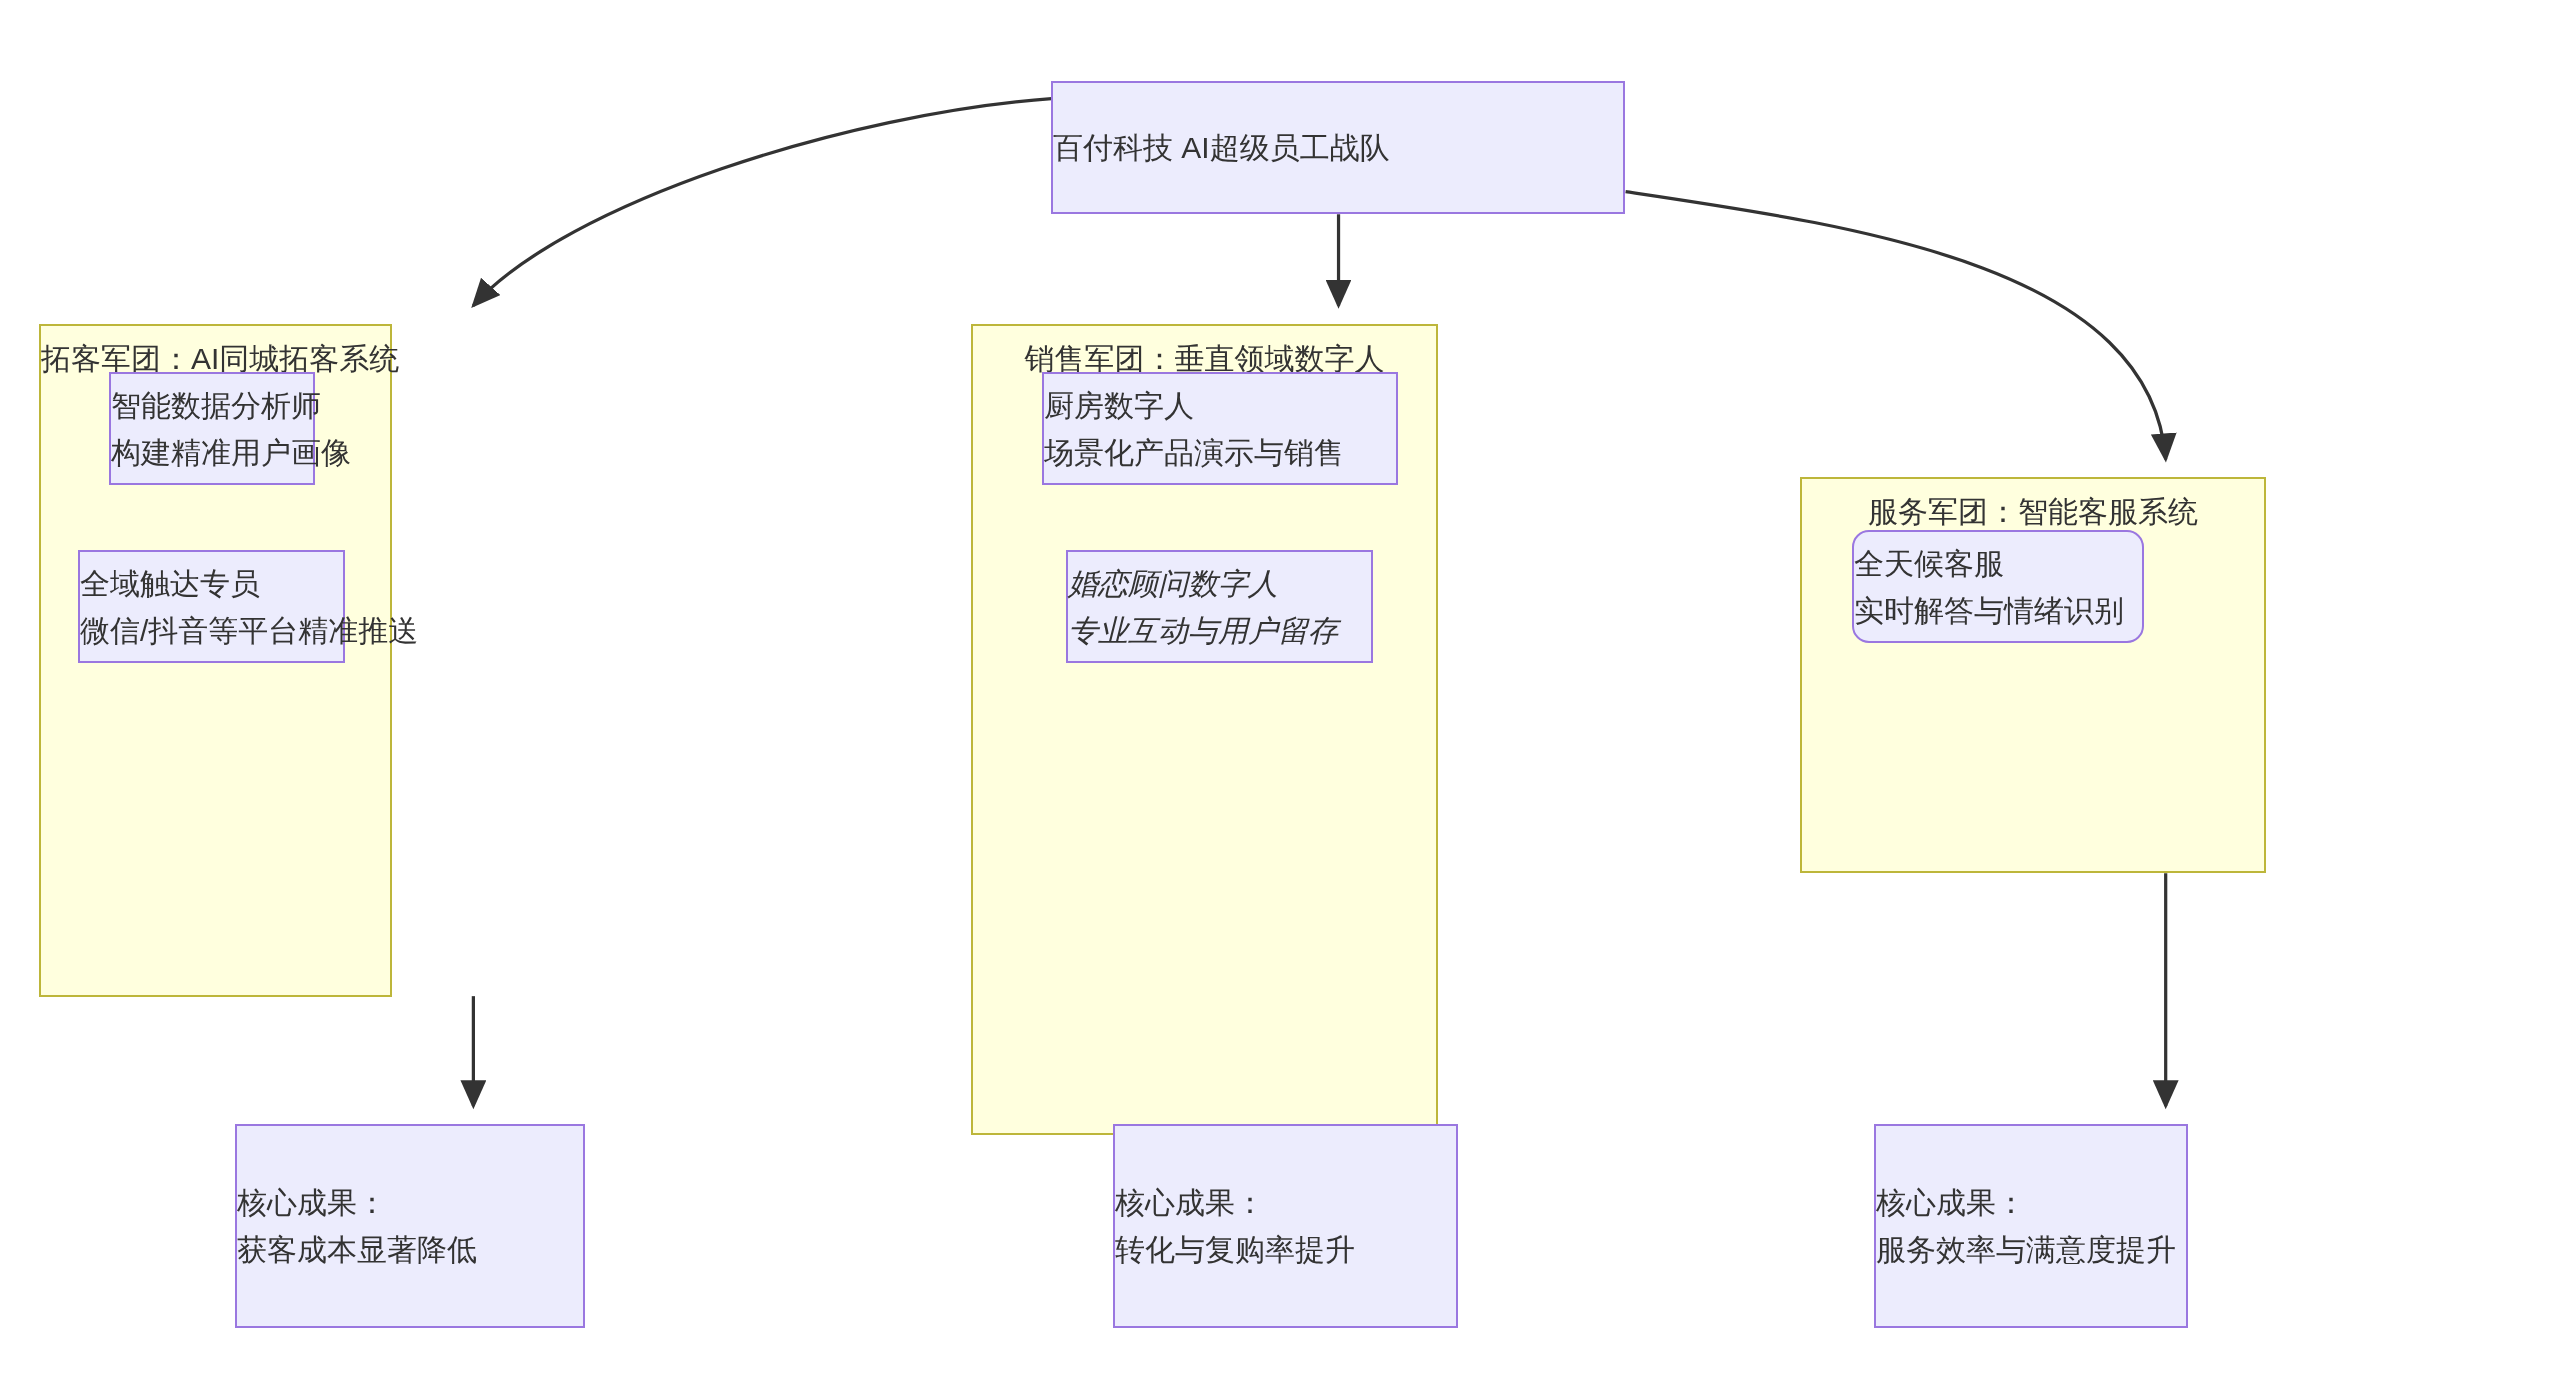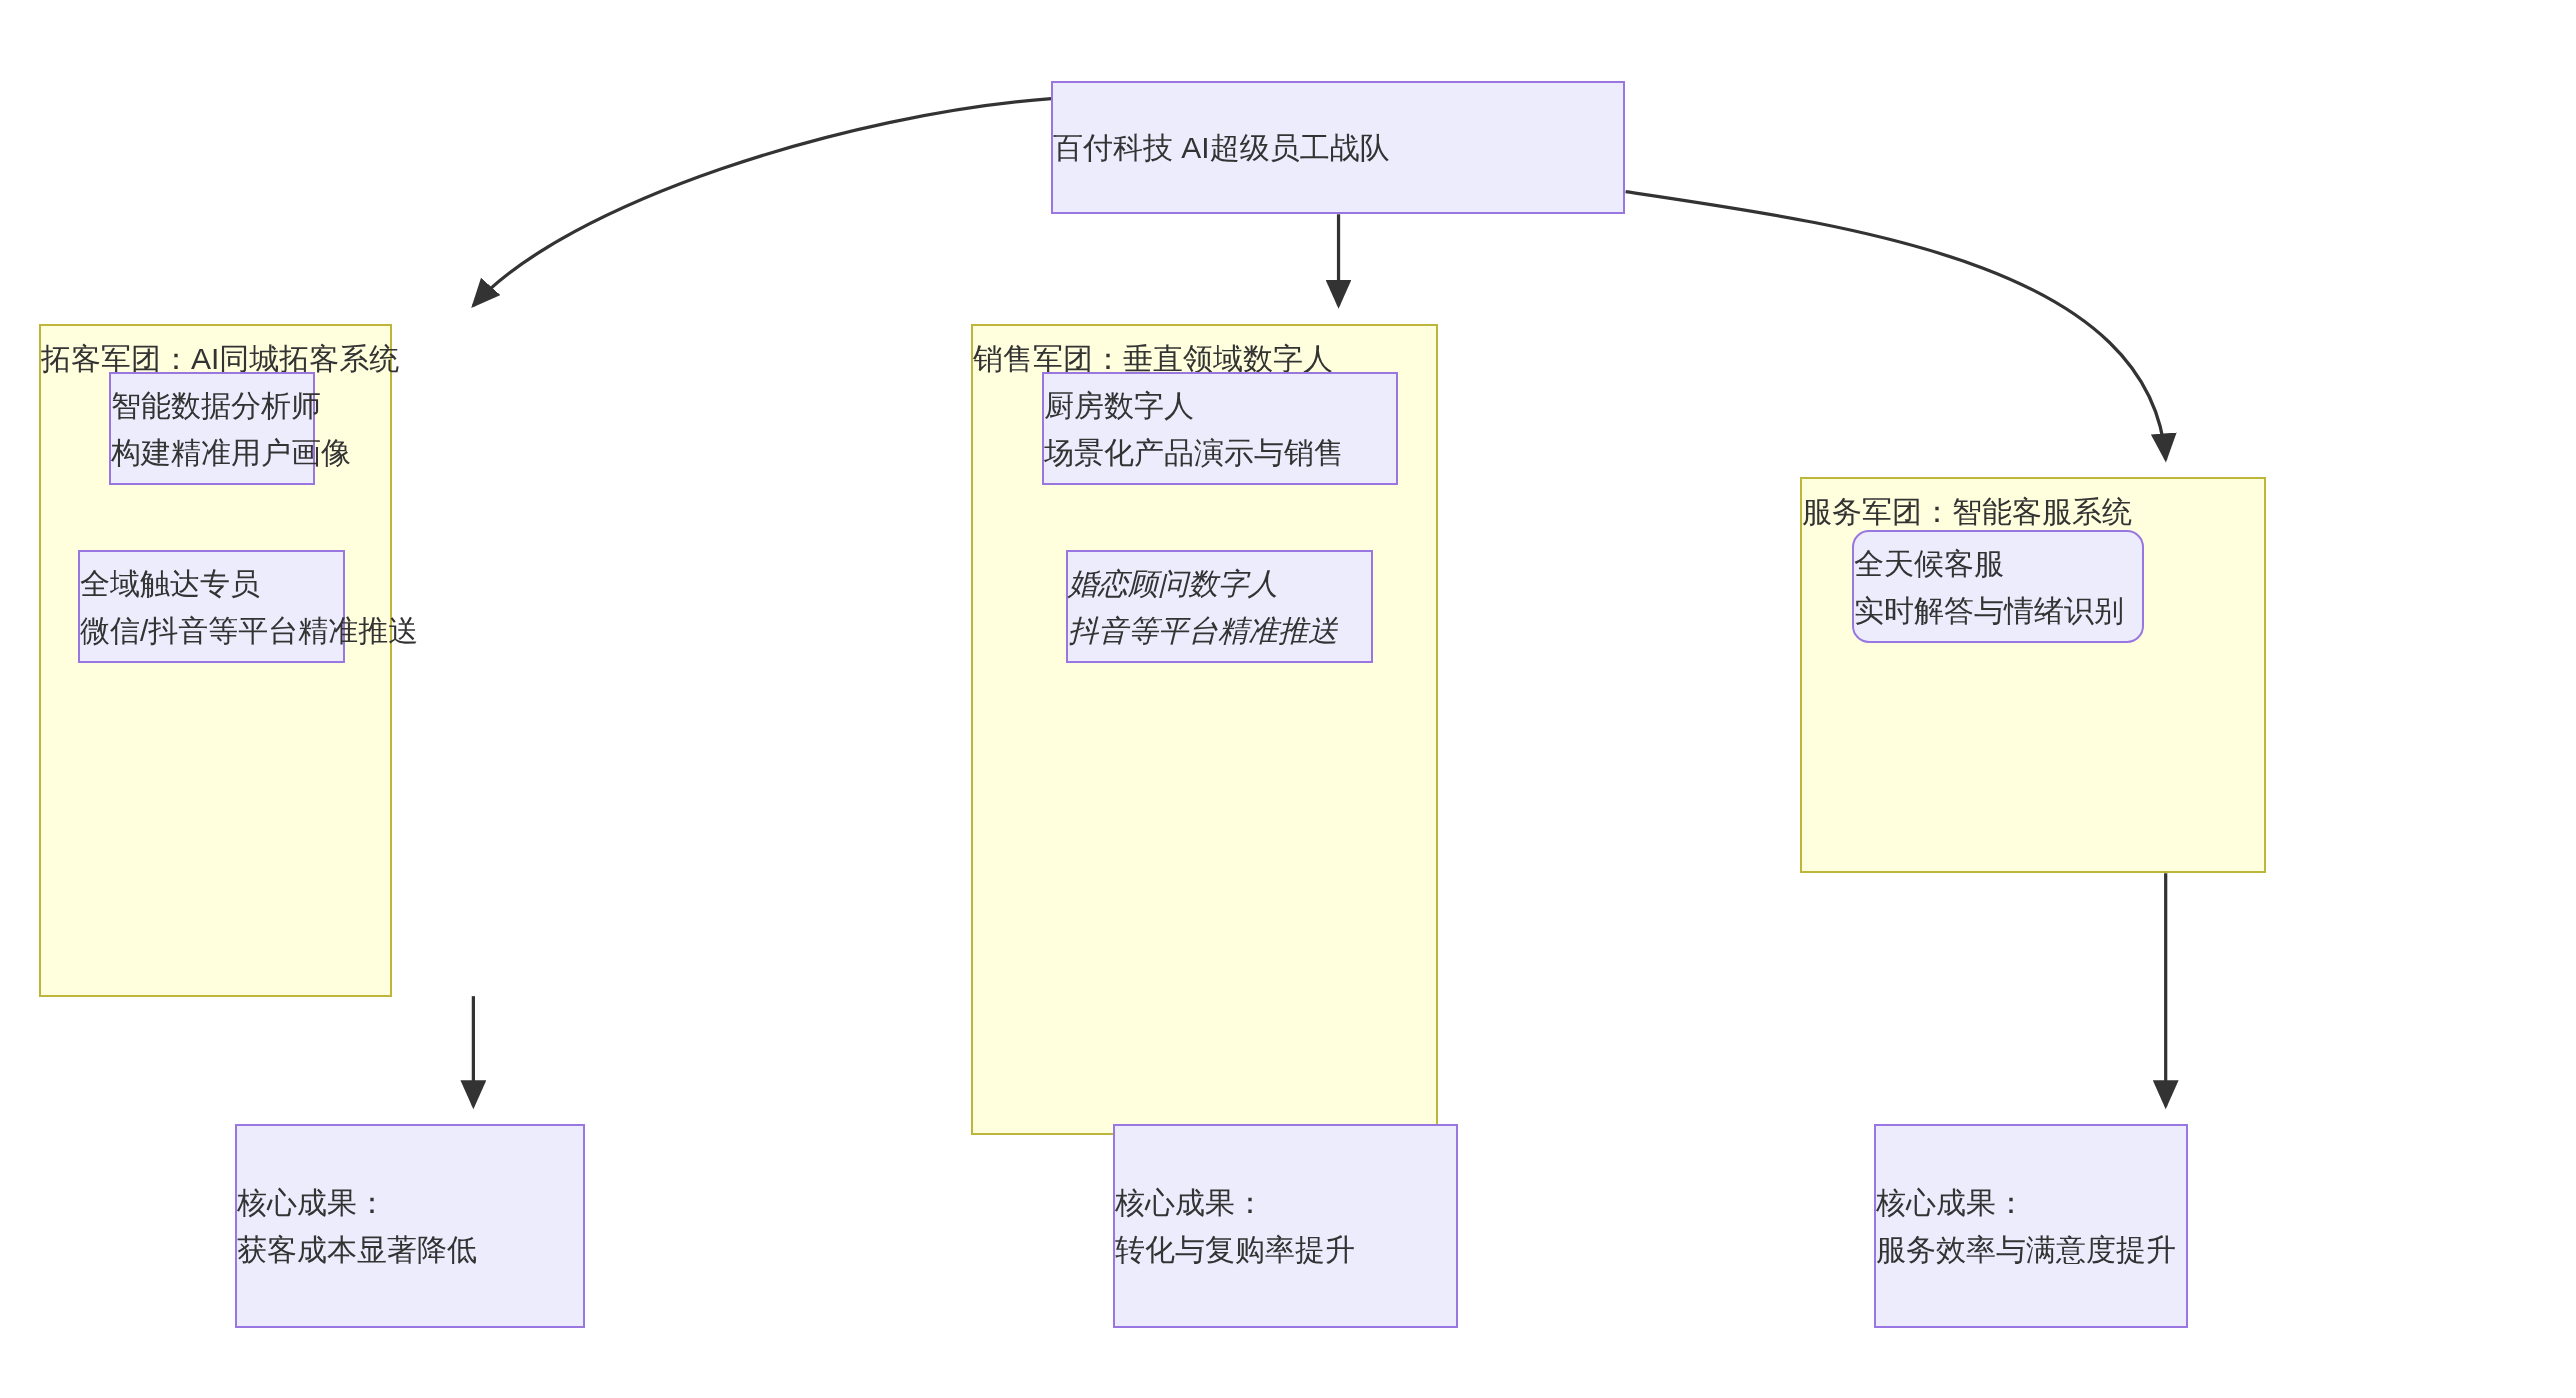--- a/index.html
+++ b/index.html
@@ -28,21 +28,21 @@
   .cluster {
     position: absolute;
     box-sizing: border-box;
     background: #ffffde;
     border: 2.4px solid #bdb63a;
   }
   .cluster-title {
     position: absolute;
     left: 0;
     right: 0;
-    text-align: left;
+    text-align: center;
     color: #333333;
     font-size: 30px;
     line-height: 36px;
     white-space: nowrap;
   }
   .node {
     position: absolute;
     box-sizing: border-box;
     background: #ececfd;
     border: 2.4px solid #9a77e0;
@@ -125,21 +125,21 @@
 
   <div class="cluster" id="cluster-2">
     <div class="cluster-title">销售军团：垂直领域数字人</div>
   </div>
   <div class="node" id="node-2-1">
     <span class="l1">厨房数字人</span>
     <span class="l2">场景化产品演示与销售</span>
   </div>
   <div class="node" id="node-2-2">
     <span class="l1">婚恋顾问数字人</span>
-    <span class="l2">抖音等平台精准推送</span>
+    <span class="l2">专业互动与用户留存</span>
   </div>
 
   <div class="cluster" id="cluster-3">
     <div class="cluster-title">服务军团：智能客服系统</div>
   </div>
   <div class="node" id="node-3-1">
     <span class="l1">全天候客服</span>
     <span class="l2">实时解答与情绪识别</span>
   </div>
 

